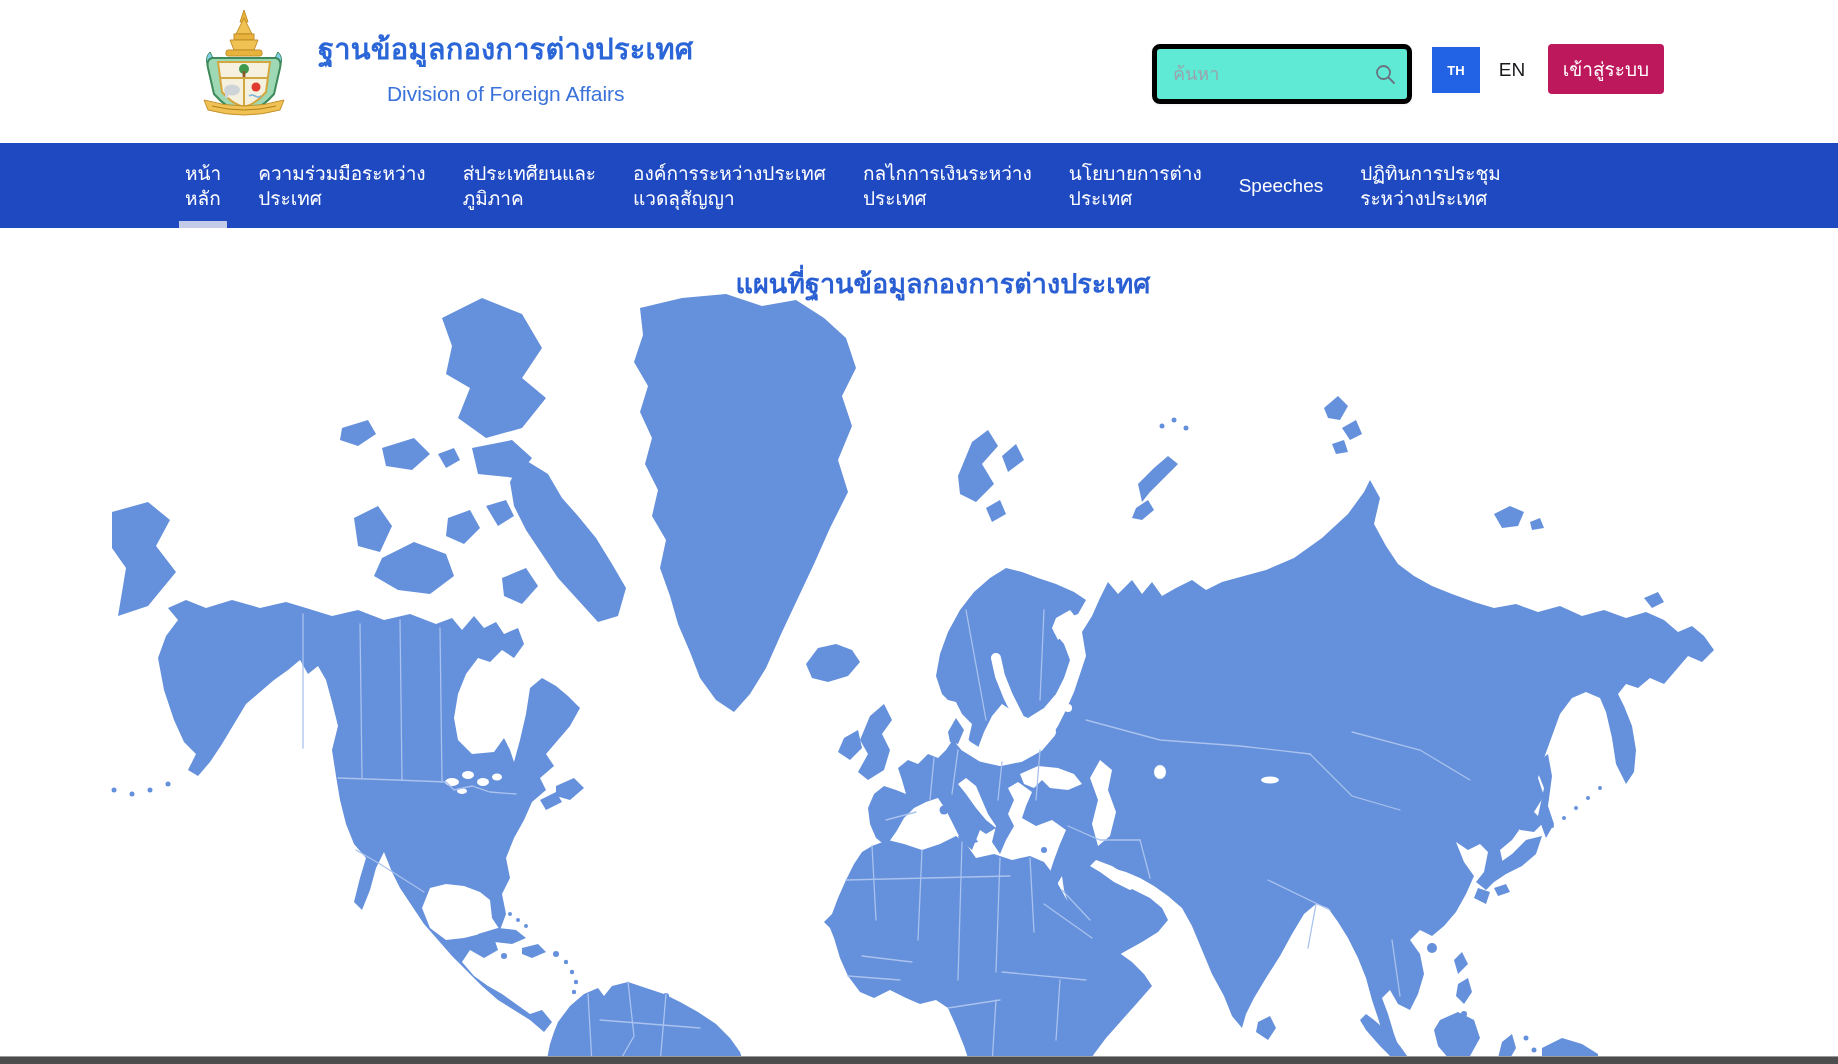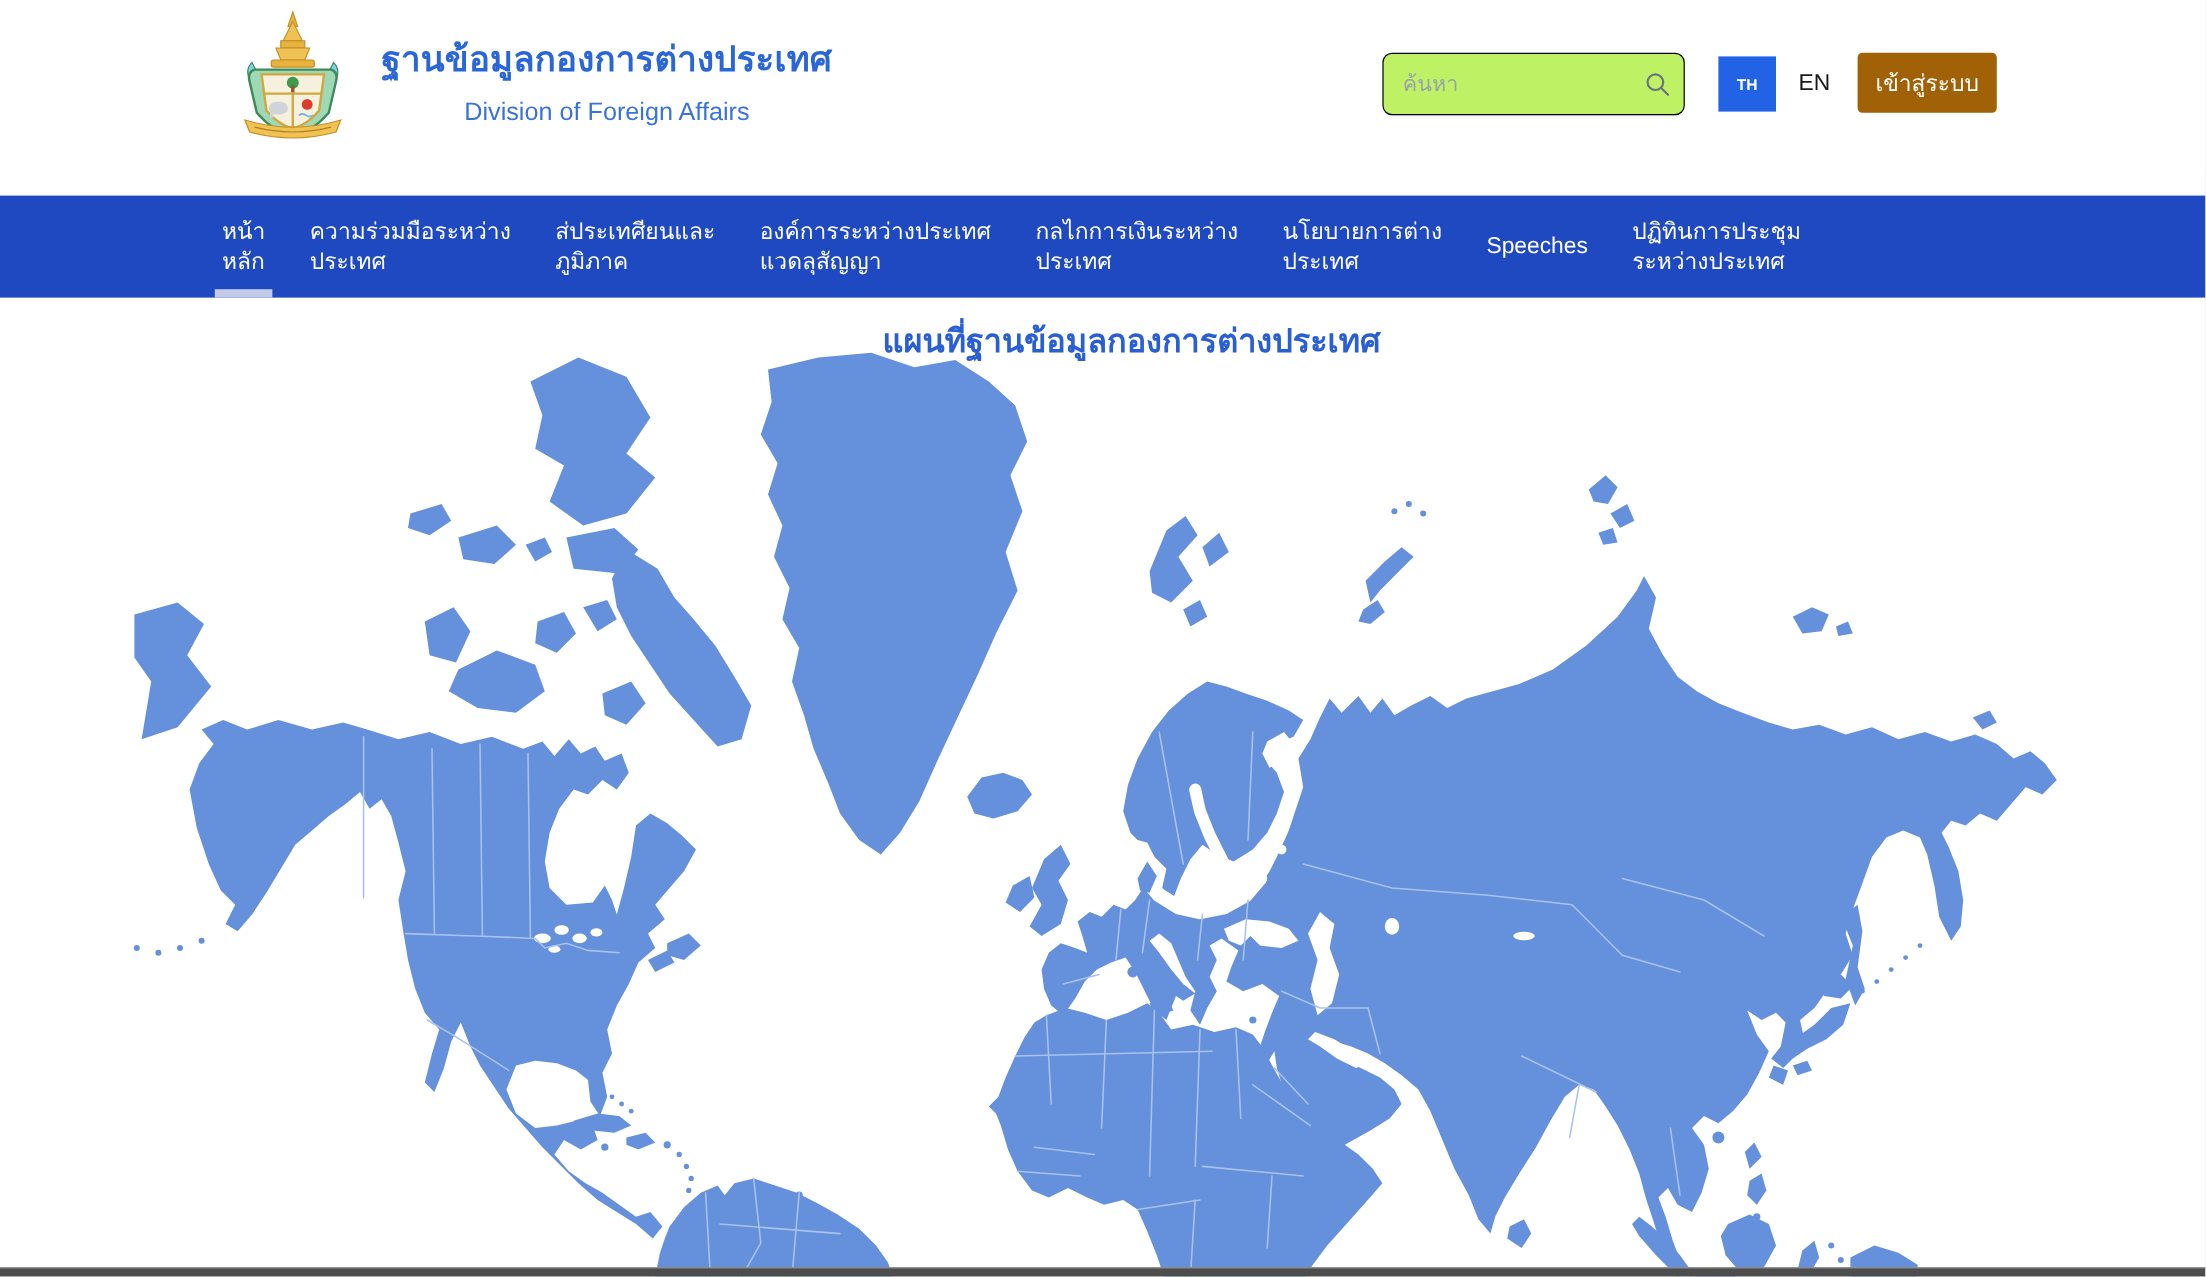--- a/index.html
+++ b/index.html
@@ -6,39 +6,39 @@
   .page{position:relative;width:1838px;height:1064px;background:#ffffff;overflow:hidden;
         font-family:"Liberation Sans", sans-serif;}
 
   
   .header{position:absolute;top:0;left:0;width:100%;height:143px;background:#ffffff;}
   .logo{position:absolute;left:198px;top:8px;width:92px;height:112px;}
   .brand{position:absolute;left:318px;top:26px;}
   .brand-title{font-size:29px;font-weight:600;color:#2b66d8;letter-spacing:.2px;}
   .brand-sub{font-size:21px;color:#3a72da;margin-top:10px;text-align:center;}
 
-  .search-box{position:absolute;left:1152px;top:44px;width:250px;height:50px;background:#bef264;
-      border:1px solid #000000;border-radius:8px;box-shadow:0 1px 3px rgba(0,0,0,.06);
+  .search-box{position:absolute;left:1152px;top:44px;width:250px;height:50px;background:#5eead4;
+      border:5px solid #000000;border-radius:8px;box-shadow:0 1px 3px rgba(0,0,0,.06);
       display:flex;align-items:center;}
   .search-input{flex:1;border:none;outline:none;background:transparent;padding:0 8px 0 16px;
       font-size:18px;color:#333;font-family:inherit;min-width:0;}
   .search-input::placeholder{color:#9aa3ad;}
   .search-icon{width:44px;height:50px;display:flex;align-items:center;justify-content:center;cursor:pointer;}
 
   .lang-th{position:absolute;left:1432px;top:47px;width:48px;height:46px;background:#2263e6;color:#fff;
       font-size:13px;font-weight:700;display:flex;align-items:center;justify-content:center;cursor:pointer;}
   .lang-en{position:absolute;left:1488px;top:47px;width:48px;height:46px;color:#17181a;
       font-size:19px;display:flex;align-items:center;justify-content:center;cursor:pointer;}
-  .login-btn{position:absolute;left:1548px;top:44px;width:116px;height:50px;background:#a16207;color:#fff;
+  .login-btn{position:absolute;left:1548px;top:44px;width:116px;height:50px;background:#be185d;color:#fff;
       font-size:19px;border:none;border-radius:4px;display:flex;align-items:center;justify-content:center;
       cursor:pointer;font-family:inherit;}
 
   
   .nav{position:absolute;top:143px;left:0;width:1838px;height:85px;background:#1e49c0;
-      display:flex;align-items:stretch;padding-left:185px;box-sizing:border-box;margin-top:20px;}
+      display:flex;align-items:stretch;padding-left:185px;box-sizing:border-box;}
   .nav-item{position:relative;display:flex;flex-direction:column;justify-content:center;
       color:#fff;font-size:19px;line-height:25px;margin-right:37px;cursor:pointer;white-space:nowrap;}
   .nav-line:empty{display:none;}
   .nav-item.active .underline{position:absolute;left:-6px;right:-6px;bottom:0;height:7px;background:#c3cbe8;}
 
   
   .map-title{position:absolute;top:262px;left:0;width:100%;text-align:center;
       font-size:27px;font-weight:700;color:#2a5fd4;z-index:3;padding-left:24px;}
   .map-wrap{position:absolute;top:280px;left:0;width:1838px;height:784px;z-index:1;cursor:pointer;}
 

